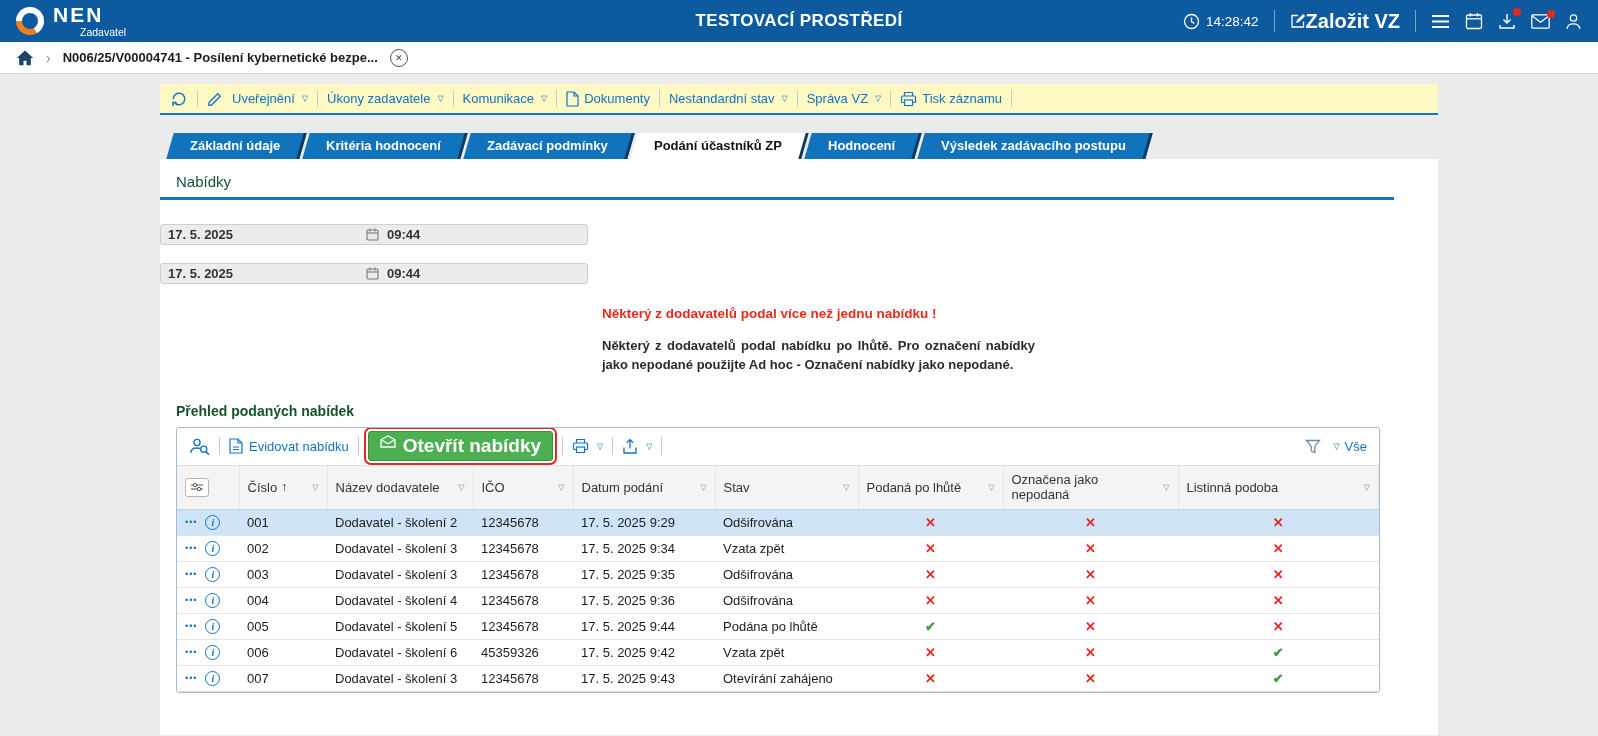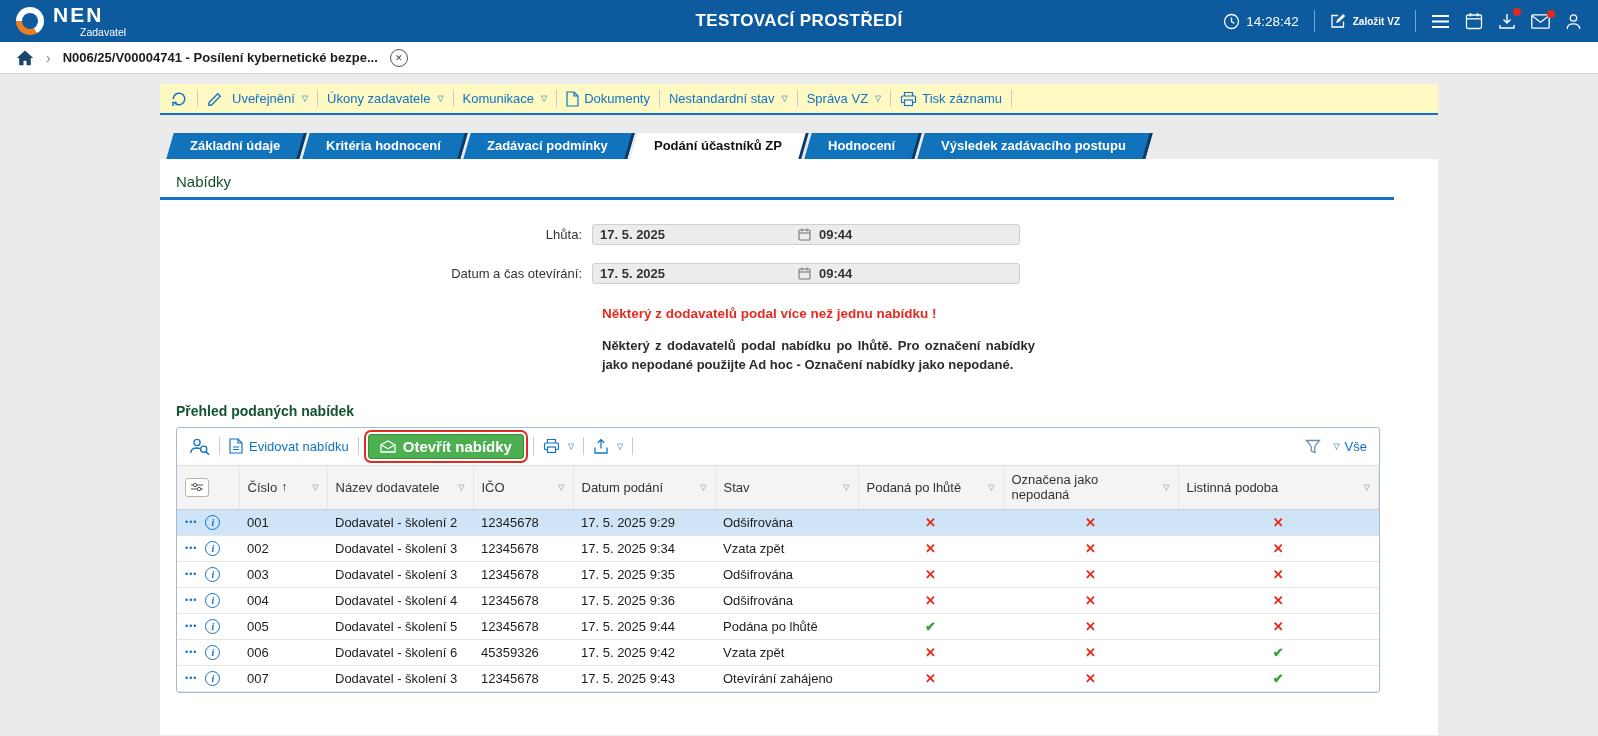--- a/index.html
+++ b/index.html
@@ -13,21 +13,21 @@
           background:conic-gradient(from 150deg, #f07d20 0deg 120deg, #ffffff 120deg 360deg);
           position:relative; flex:0 0 auto; }
   .logo::after { content:''; position:absolute; inset:6px; border-radius:50%; background:#0d5a9e; }
   .brand-col { display:flex; flex-direction:column; line-height:1; }
   .brand-nen { font-size:21px; font-weight:bold; letter-spacing:2px; }
   .brand-sub { font-size:10.5px; margin:2px 0 0 27px; }
   .env-title { position:absolute; left:50%; transform:translateX(-50%); font-weight:bold; font-size:17px; letter-spacing:0.4px; }
   .top-actions { margin-left:auto; display:flex; align-items:center; gap:15px; }
   .top-sep { width:1px; height:22px; background:rgba(255,255,255,.45); }
   .clockwrap { display:flex; align-items:center; gap:6px; font-size:13.5px; }
-  .createvz { display:flex; align-items:center; gap:7px; font-weight:bold; font-size:10px; cursor:pointer; }
+  .createvz { display:flex; align-items:center; font-weight:bold; font-size:20px; cursor:pointer; }
   .iconbtn { position:relative; display:flex; align-items:center; cursor:pointer; }
   .badge { position:absolute; top:-4px; right:-5px; width:8px; height:8px; border-radius:50%; background:#e22a1e; }
 
   
   .crumbbar { height:32px; background:#fff; border-bottom:1px solid #d6d6d6; display:flex; align-items:center; gap:12px; padding:0 16px; }
   .crumb-chev { color:#888; font-size:14px; }
   .crumb-text { font-weight:bold; font-size:13px; color:#1c1c1c; cursor:pointer; }
   .crumb-close { width:18px; height:18px; border:1.5px solid #555; border-radius:50%; color:#444; font-size:9px;
                  display:flex; align-items:center; justify-content:center; cursor:pointer; background:#fff; }
 
@@ -64,22 +64,22 @@
   .warning { margin:22px 0 0 442px; color:#e52b20; font-weight:bold; font-size:13.5px; }
   .note { margin:16px 4px 0 442px; width:433px; color:#2b2b2b; font-weight:bold; text-align:justify; line-height:1.45; }
 
   .grid-title { margin:28px 0 8px 16px; font-size:14px; font-weight:bold; color:#14532d; }
 
   
   .grid-panel { margin:0 58px 0 16px; border:1px solid #a3bdd6; border-radius:3px; background:#fff; overflow:hidden; }
   .grid-toolbar { height:37px; display:flex; align-items:center; gap:9px; padding:0 12px; }
   .grid-toolbar .sep { width:1px; height:18px; background:#c9c9c9; }
   .toollink { color:#1273c4; display:flex; align-items:center; gap:6px; cursor:pointer; white-space:nowrap; }
-  .greenbtn { display:flex; align-items:center; gap:7px; background:#4caf50; border:1px solid #3d8b40; color:#fff;
-              font-weight:bold; font-size:15px; border-radius:3px; padding:3px 11px; cursor:pointer;
+  .greenbtn { display:flex; gap:7px; background:#4caf50; border:1px solid #3d8b40; color:#fff;
+              font-weight:bold; font-size:19px; border-radius:3px; padding:3px 11px; cursor:pointer;
               outline:2px solid #e02b20; outline-offset:2px; }
   .toolright { margin-left:auto; display:flex; align-items:center; gap:10px; }
   .vse { color:#1273c4; display:flex; align-items:center; gap:5px; cursor:pointer; }
 
   table.grid { width:100%; border-collapse:collapse; table-layout:fixed; font-size:13px; }
   table.grid th { background:#f4f4f4; height:44px; font-weight:normal; color:#333; text-align:left; padding:0 8px;
                   border-top:1px solid #dedede; border-bottom:1px solid #cfcfcf; border-right:1px solid #e6e6e6; }
   table.grid th .hwrap { display:flex; align-items:center; gap:4px; }
   table.grid th .hdd { margin-left:auto; font-size:8px; color:#8d8d8d; cursor:pointer; }
   .sortarrow { font-weight:bold; color:#222; font-size:12px; }
@@ -237,33 +237,31 @@
     <div class="tab"><span>Hodnocení</span></div>
     <div class="tab"><span>Výsledek zadávacího postupu</span></div>
   </div>
 
   <div class="main-panel">
     <div class="section-title">Nabídky</div>
     <div class="blue-rule"></div>
 
     <div class="form">
       <div class="field-row">
-        <span class="field-label">Lhůta:</span>
         <div class="field-box">
           <span class="field-date">17. 5. 2025</span>
           <svg width="13" height="13" viewBox="0 0 13 13">
               <rect x="1" y="2" width="11" height="10" rx="1" fill="none" stroke="#777" stroke-width="1.1"></rect>
               <path d="M1 5h11" stroke="#777" stroke-width="1.1"></path>
               <path d="M4 0.5v3M9 0.5v3" stroke="#777" stroke-width="1.1"></path>
             </svg>
           <span class="field-time">09:44</span>
         </div>
       </div>
       <div class="field-row">
-        <span class="field-label">Datum a čas otevírání:</span>
         <div class="field-box">
           <span class="field-date">17. 5. 2025</span>
           <svg width="13" height="13" viewBox="0 0 13 13">
               <rect x="1" y="2" width="11" height="10" rx="1" fill="none" stroke="#777" stroke-width="1.1"></rect>
               <path d="M1 5h11" stroke="#777" stroke-width="1.1"></path>
               <path d="M4 0.5v3M9 0.5v3" stroke="#777" stroke-width="1.1"></path>
             </svg>
           <span class="field-time">09:44</span>
         </div>
       </div>

